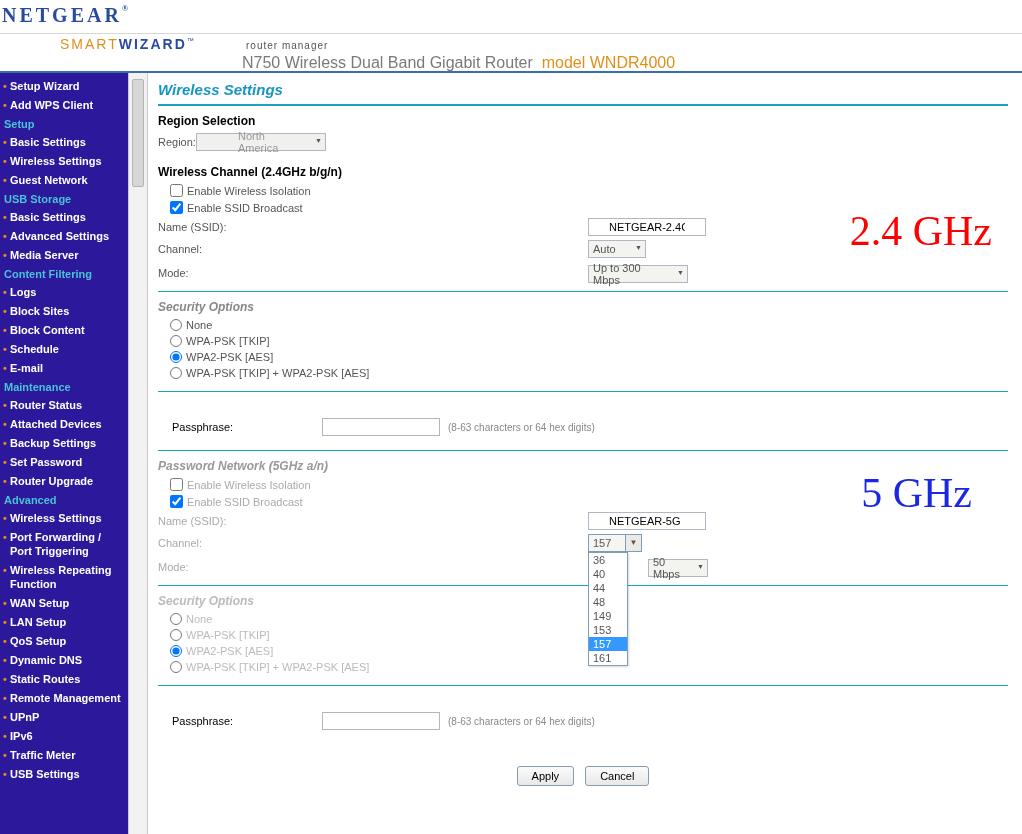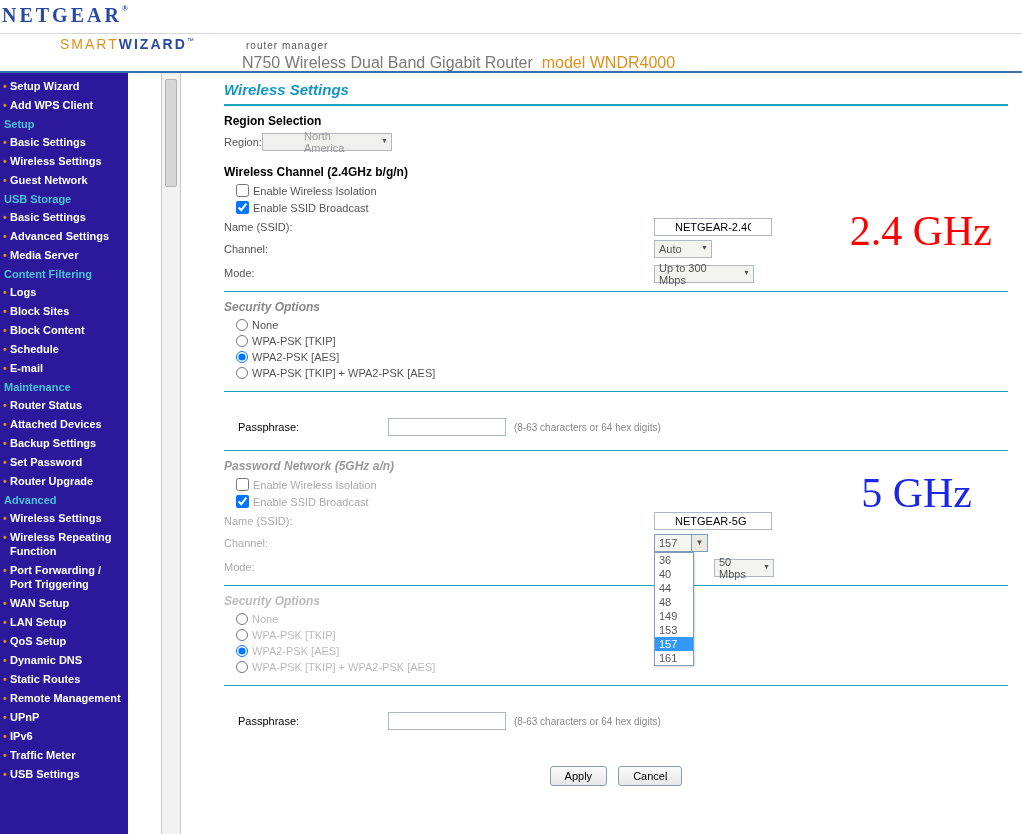--- a/index.html
+++ b/index.html
@@ -9,21 +9,21 @@
 .logo sup { font-size: 8px; vertical-align: top; }
 .smartwizard { position: absolute; top: 36px; left: 60px; font-family: Arial; font-size: 14px; letter-spacing: 2px; }
 .smartwizard .s { color: #e0901a; font-weight: normal; }
 .smartwizard .w { color: #2a4aa0; font-weight: bold; }
 .hb { position: absolute; top: 40px; left: 246px; font-size: 10px; color: #555; letter-spacing: 1px; }
 .hb2 { position: absolute; top: 54px; left: 242px; font-size: 16px; color: #7a7a7a; }
 .hb2 .model { color: #e0901a; }
 .hr1 { position: absolute; top: 33px; left: 0; right: 0; height: 1px; background: #d7d7d7; }
 .hr2 { position: absolute; top: 71px; left: 0; right: 0; height: 2px; background: #3a6db0; }
 
-.wrap { display: flex; gap: 33px; }
+.wrap { display: flex; }
 
 .sidebar { width: 128px; background: #2b189a; color: #fff; min-height: 761px; padding-top: 4px; position: relative; }
 .sidebar .sb-item { padding: 2px 6px 3px 10px; font-size: 11px; font-weight: bold; color: #fff; cursor: pointer; position: relative; line-height: 14px; }
 .sidebar .sb-item::before { content: "• "; color: #e08b1a; font-weight: bold; position: absolute; left: 3px; }
 .sidebar .sb-head { padding: 3px 4px 3px 4px; font-size: 11px; font-weight: bold; color: #49c3d6; cursor: default; }
 
 .scrollgutter { width: 20px; background: #f2f2f2; border-left: 1px solid #c9c9c9; border-right: 1px solid #c9c9c9; min-height: 761px; position: relative; }
 .scrollgutter .thumb { position: absolute; left: 3px; right: 3px; top: 6px; height: 108px; background: #d6d6d6; border: 1px solid #b4b4b4; border-radius: 2px; }
 
 .main { flex: 1; padding: 8px 14px 20px 10px; position: relative; }
@@ -98,22 +98,22 @@
       <div class="sb-item">Schedule</div>
       <div class="sb-item">E-mail</div>
       <div class="sb-head">Maintenance</div>
       <div class="sb-item">Router Status</div>
       <div class="sb-item">Attached Devices</div>
       <div class="sb-item">Backup Settings</div>
       <div class="sb-item">Set Password</div>
       <div class="sb-item">Router Upgrade</div>
       <div class="sb-head">Advanced</div>
       <div class="sb-item">Wireless Settings</div>
+      <div class="sb-item">Port Forwarding / Port Triggering</div>
       <div class="sb-item">Wireless Repeating Function</div>
-      <div class="sb-item">Port Forwarding / Port Triggering</div>
       <div class="sb-item">WAN Setup</div>
       <div class="sb-item">LAN Setup</div>
       <div class="sb-item">QoS Setup</div>
       <div class="sb-item">Dynamic DNS</div>
       <div class="sb-item">Static Routes</div>
       <div class="sb-item">Remote Management</div>
       <div class="sb-item">UPnP</div>
       <div class="sb-item">IPv6</div>
       <div class="sb-item">Traffic Meter</div>
       <div class="sb-item">USB Settings</div>

